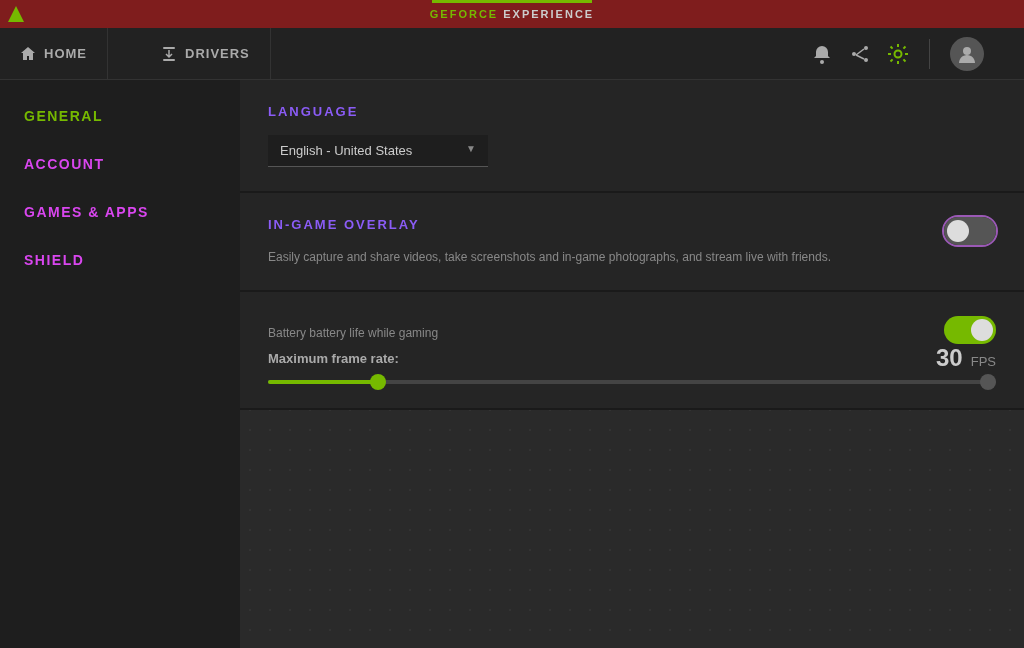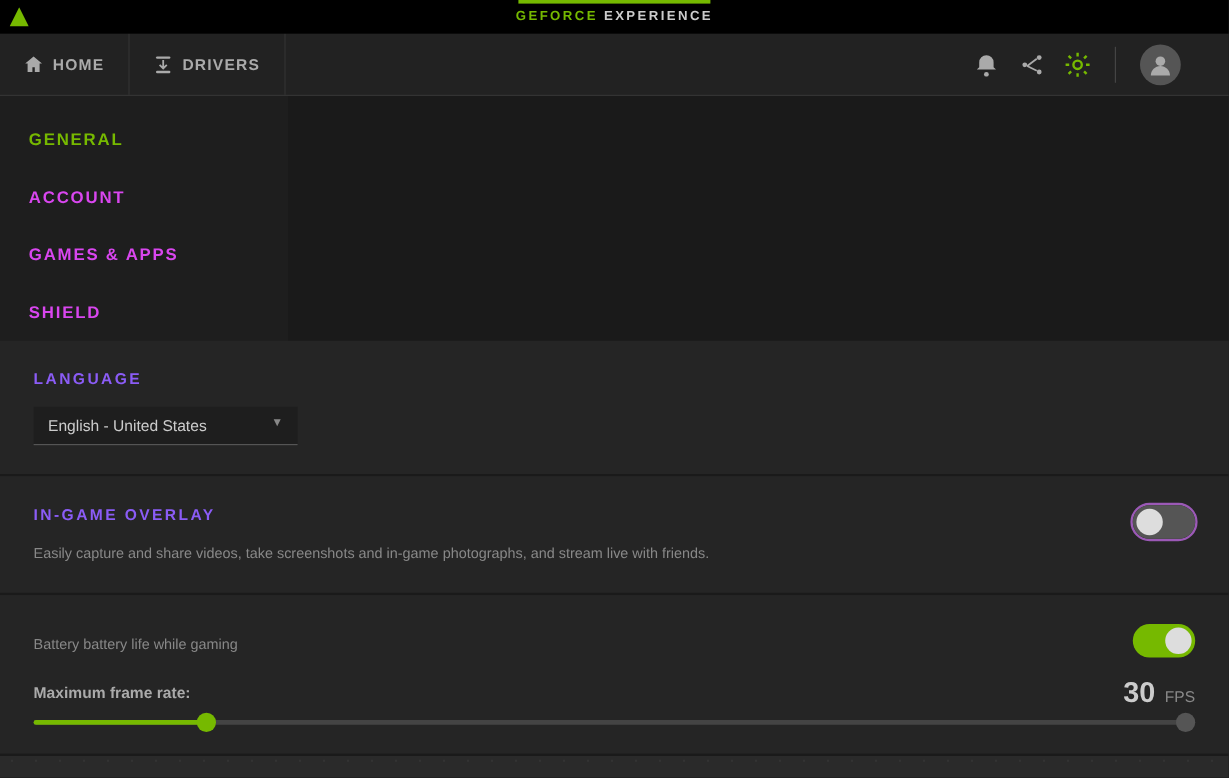--- a/index.html
+++ b/index.html
@@ -9,21 +9,21 @@
       background: #1a1a1a;
       font-family: 'Segoe UI', Arial, sans-serif;
       overflow: hidden;
       color: #ccc;
     }
 
     
     .titlebar {
       width: 100%;
       height: 28px;
-      background: #000000;
+      background: #7f1d1d;
       display: flex;
       align-items: center;
       justify-content: center;
       position: relative;
     }
     .titlebar-logo {
       color: #76b900;
       font-size: 11px;
       font-weight: bold;
       letter-spacing: 2px;
@@ -43,20 +43,21 @@
     }
 
     
     .navbar {
       width: 100%;
       height: 52px;
       background: #222;
       display: flex;
       align-items: center;
       border-bottom: 1px solid #333;
+      gap: 33px;
     }
     .nav-item {
       display: flex;
       align-items: center;
       padding: 0 20px;
       height: 100%;
       color: #aaa;
       font-size: 13px;
       font-weight: 600;
       letter-spacing: 1px;
@@ -106,21 +107,20 @@
     .nav-username {
       color: #888;
       font-size: 12px;
       margin-left: 8px;
     }
 
     
     .main-layout {
       display: flex;
       height: calc(648px - 28px - 52px);
-      flex-direction: column;
     }
 
     
     .sidebar {
       width: 240px;
       background: #1e1e1e;
       padding-top: 12px;
       flex-shrink: 0;
     }
     .sidebar-item {
@@ -234,21 +234,20 @@
     .toggle-focused {
       outline: 2px solid #9b59b6;
       border-radius: 14px;
     }
 
     
     .fps-row {
       display: flex;
       align-items: center;
       justify-content: space-between;
-      margin-top: 16px;
     }
     .fps-value {
       font-size: 24px;
       font-weight: 700;
       color: #ccc;
     }
     .fps-unit {
       font-size: 13px;
       color: #888;
       margin-left: 4px;

